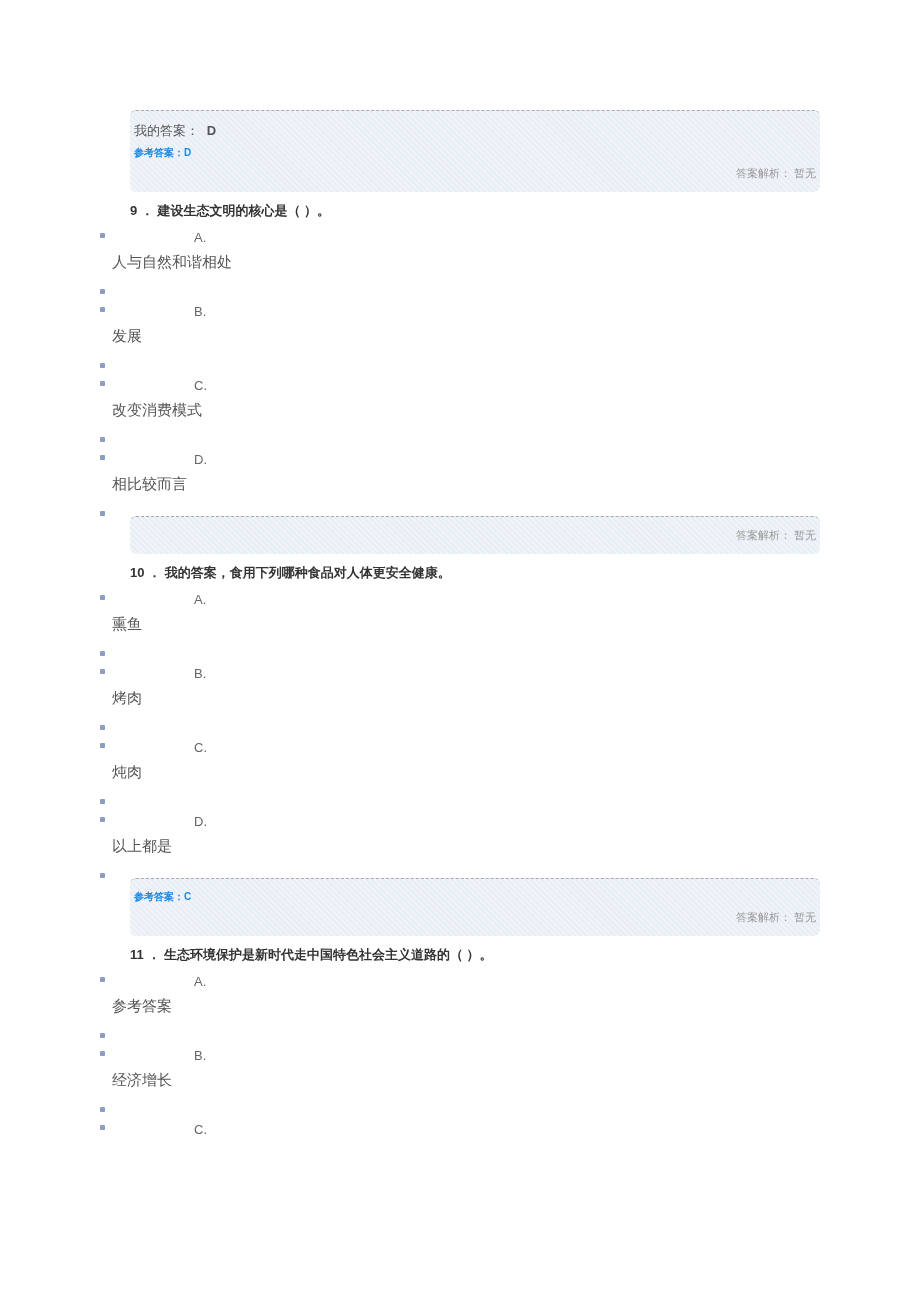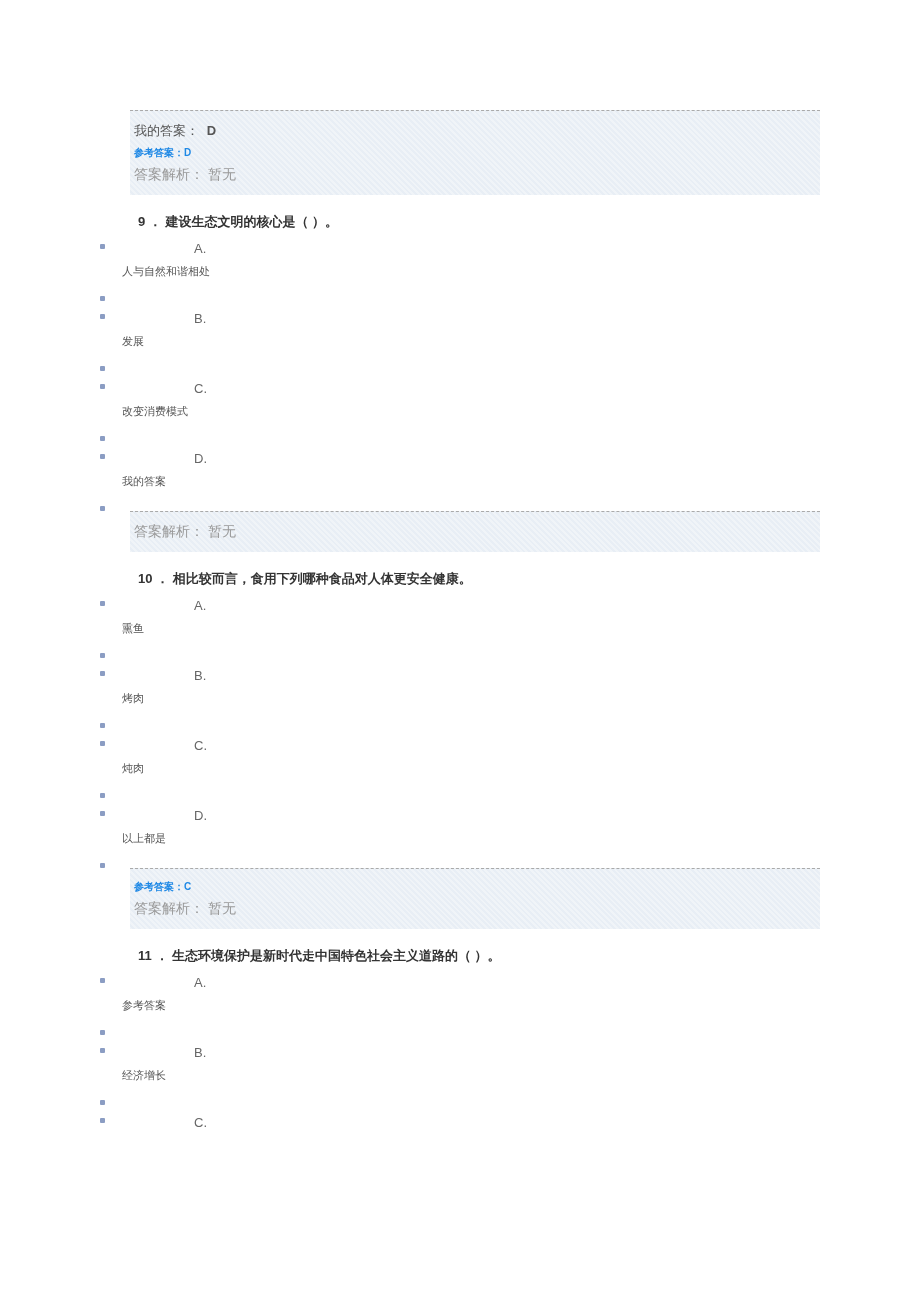--- a/index.html
+++ b/index.html
@@ -18,21 +18,22 @@
       background: repeating-linear-gradient(
         45deg,
         #f0f4f8,
         #f0f4f8 2px,
         #e8eef5 2px,
         #e8eef5 4px
       );
       border-top: 1px dashed #aaa;
       margin-left: 30px;
       padding: 8px 0;
-      margin-bottom: 12px;
+      margin-bottom: 4px;
+      border-radius: 6px;
     }
     .my-answer {
       padding: 3px 4px;
       font-size: 13px;
       color: #555;
     }
     .my-answer-value {
       color: #555;
       font-weight: bold;
       margin-left: 4px;
@@ -42,24 +43,25 @@
       color: #1e88e5;
       font-weight: bold;
       font-size: 10px;
     }
     .ref-answer-value {
       margin-left: 0;
     }
     .analysis {
       padding: 3px 4px;
       color: #999;
-      font-size: 14px;
+      font-size: 11px;
+      text-align: right;
     }
     .question {
-      margin-left: 34px;
+      margin-left: 26px;
       padding: 6px 4px;
       font-size: 13px;
     }
     .question-num {
       font-weight: bold;
     }
     .question-text {
       font-weight: bold;
     }
     .option-row {
@@ -79,22 +81,22 @@
       flex: 1;
     }
     .option-letter {
       color: #666;
       font-size: 13px;
       margin-left: 64px;
       padding: 4px 0;
     }
     .option-text {
       color: #555;
-      font-size: 11px;
-      margin-left: 22px;
+      font-size: 15px;
+      margin-left: 12px;
       padding: 4px 0 10px 0;
     }
     .empty-row {
       height: 6px;
     }
   </style>
 </head>
 <body>
 
 <div class="answer-block">
@@ -152,36 +154,36 @@
   <div class="bullet"></div>
 </div>
 <div class="empty-row"></div>
 
 <div class="option-row">
   <div class="bullet"></div>
   <div class="option-content">
     <div class="option-letter">D.</div>
   </div>
 </div>
-<div class="option-text">我的答案</div>
+<div class="option-text">相比较而言</div>
 <div class="option-row">
   <div class="bullet"></div>
 </div>
 
 <div class="answer-block">
   <div class="analysis">
     <span>答案解析：</span>
     <span>暂无</span>
   </div>
 </div>
 
 <div class="question">
   <span class="question-num">10</span>
   <span class="question-num"> ． </span>
-  <span class="question-text">相比较而言，食用下列哪种食品对人体更安全健康。</span>
+  <span class="question-text">我的答案，食用下列哪种食品对人体更安全健康。</span>
 </div>
 
 <div class="option-row">
   <div class="bullet"></div>
   <div class="option-content">
     <div class="option-letter">A.</div>
   </div>
 </div>
 <div class="option-text">熏鱼</div>
 <div class="option-row">

